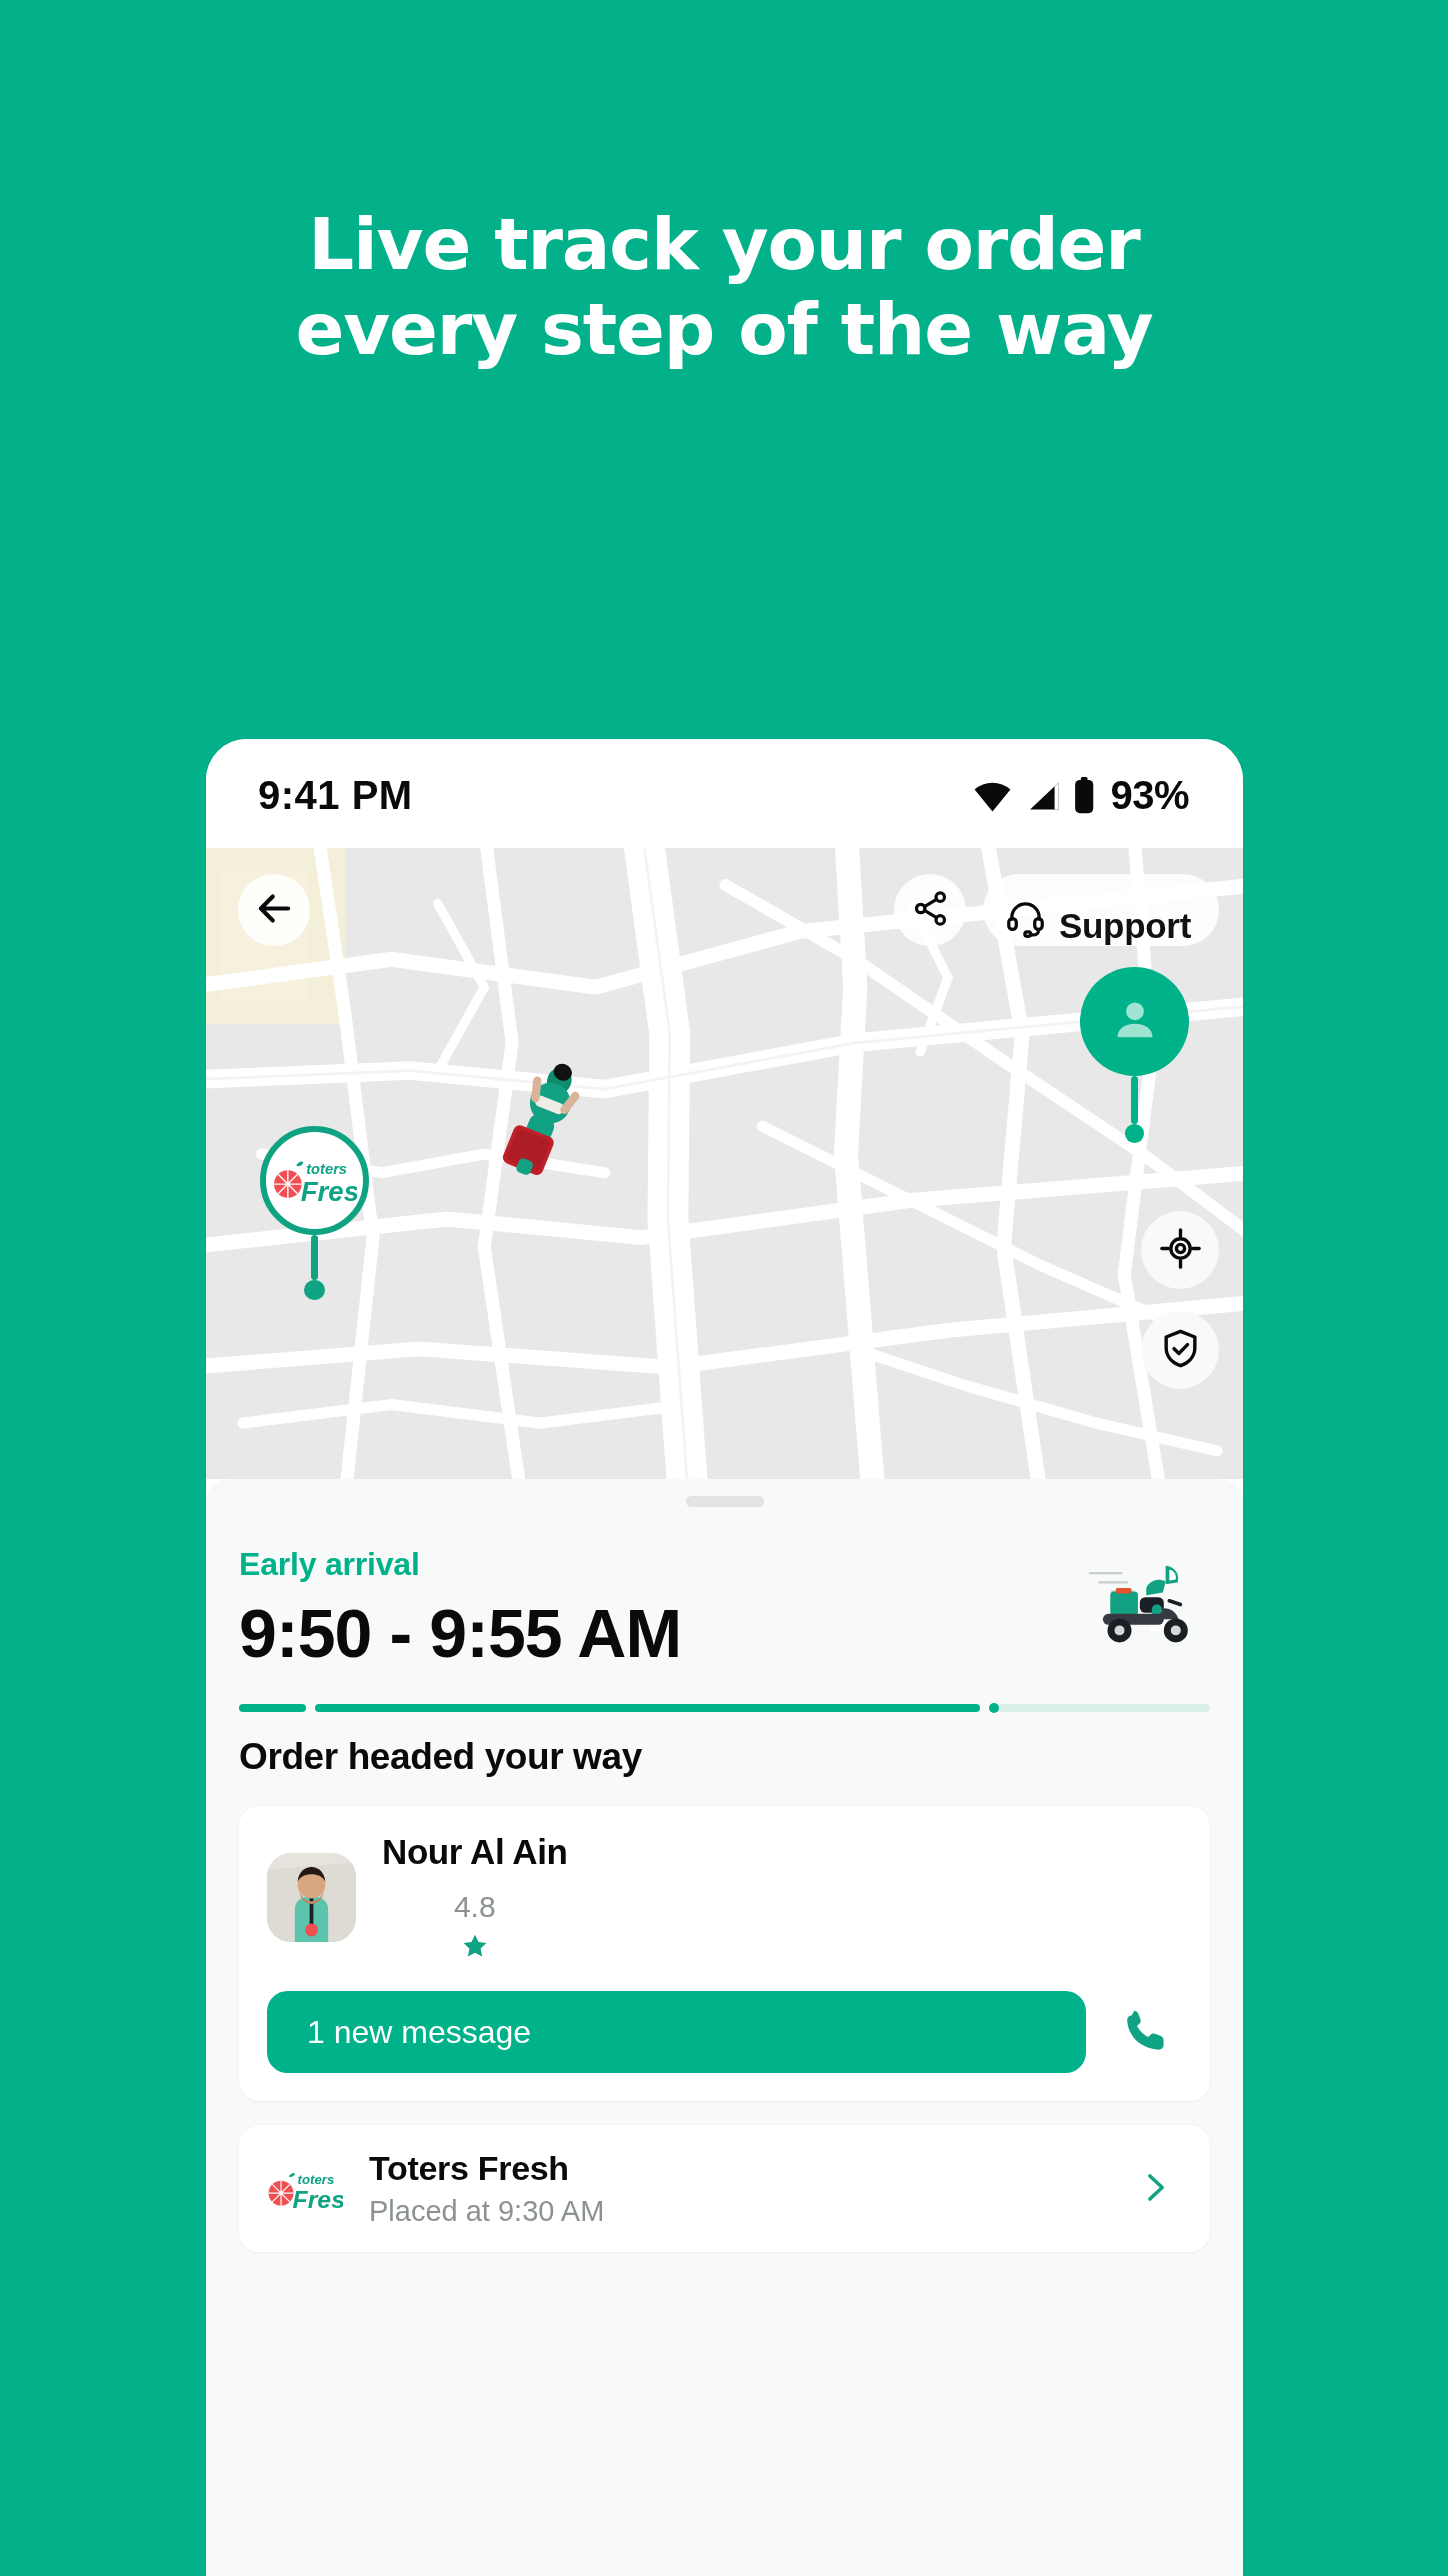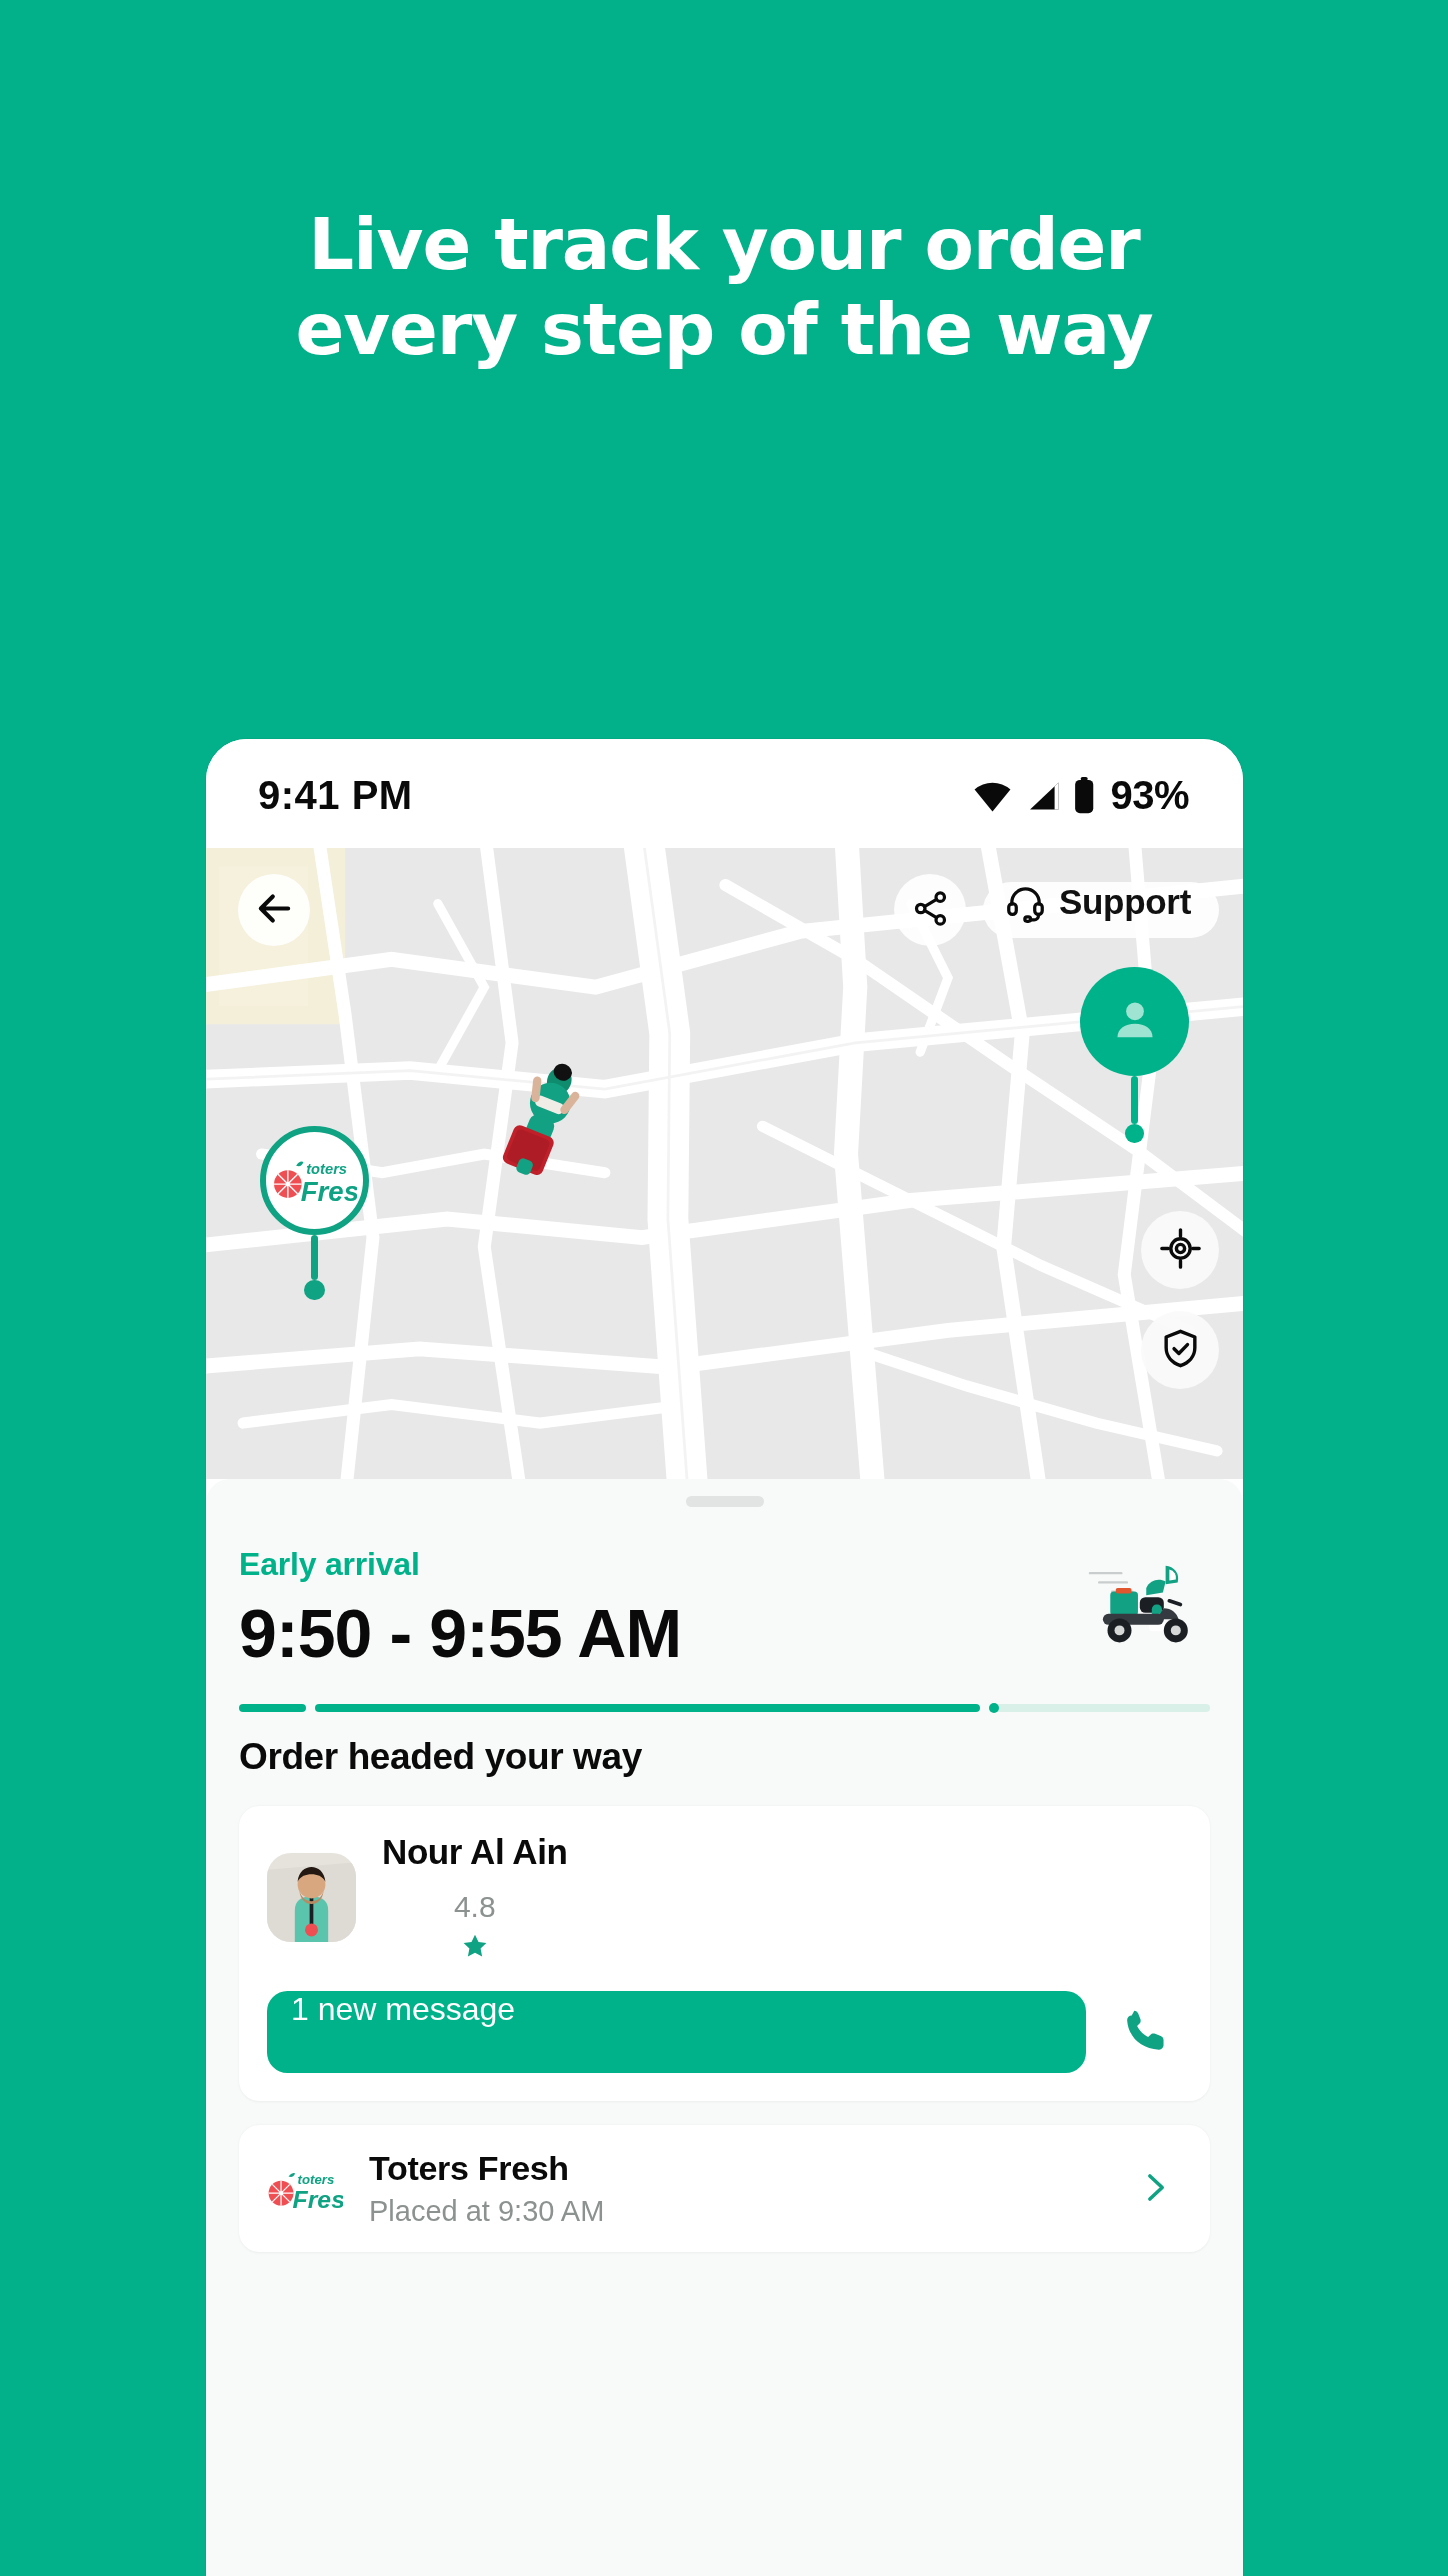--- a/index.html
+++ b/index.html
@@ -70,23 +70,23 @@
     z-index:4;
   }
   .circle-btn{
     width:72px;height:72px;border-radius:50%;
     background:rgba(255,255,255,.88);
     display:flex;align-items:center;justify-content:center;
     flex:0 0 auto;
   }
   .spacer{flex:1 1 auto;}
   .support-btn{
-    height:56px;border-radius:36px;
+    height:72px;border-radius:36px;
     background:rgba(255,255,255,.9);
-    display:flex;align-items:flex-start;gap:13px;
+    display:flex;align-items:flex-end;gap:13px;
     padding:0 28px 0 22px;
     margin-left:16.7px;
   }
   .support-btn span{font-size:35px;font-weight:bold;color:#111;letter-spacing:-0.3px;}
 
   .map-side{
     position:absolute;right:24px;top:363px;
     display:flex;flex-direction:column;gap:22px;
     z-index:4;
   }
@@ -159,22 +159,22 @@
     box-shadow:0 0 0 6.5px #ffffff,0 1.9px 6.5px rgba(0,0,0,.10);
   }
   .courier-name{font-size:35px;font-weight:bold;color:#0a0a0a;letter-spacing:-0.4px;}
   .courier-rate{display:flex;align-items:center;gap:8.3px;margin-top:18px;flex-direction:column;}
   .courier-rate .num{font-size:30px;color:#8b9290;}
 
   .msg-row{display:flex;align-items:center;gap:24px;margin-top:28px;}
   .msg-btn{
     flex:1 1 auto;height:82px;border-radius:20.4px;
     background:#00b289;color:#fff;
-    display:flex;align-items:flex-start;
-    padding-left:24px;box-sizing:border-box;
+    display:flex;align-items:center;
+    padding-left:40px;box-sizing:border-box;
     font-size:32px;
   }
   .call-btn{flex:0 0 auto;width:72px;height:72px;display:flex;align-items:center;justify-content:center;}
 
   
   .card2{
     background:#ffffff;border-radius:20.4px;
     margin-top:24px;padding:24px 26px;
     display:flex;align-items:center;gap:24px;
     box-shadow:0 0.9px 2.8px rgba(0,0,0,.05);

